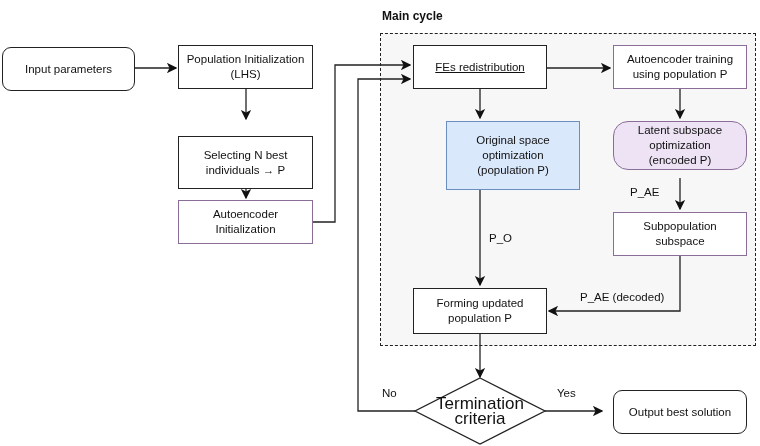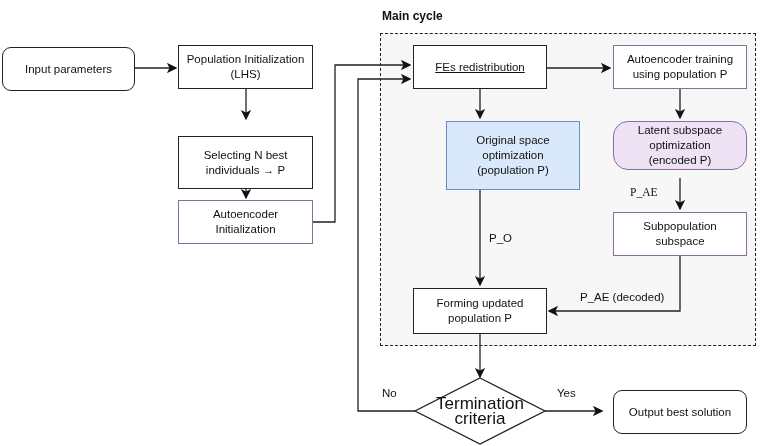--- a/index.html
+++ b/index.html
@@ -69,17 +69,17 @@
 (encoded P)</div>
 <div class="node purple-border" style="left:613px;top:212px;width:134px;height:44px;">Subpopulation
 subspace</div>
 <div class="node" style="left:413px;top:288px;width:134px;height:46px;">Forming updated
 population P</div>
 
 <div class="diamond-text">Termination
 criteria</div>
 <div class="node rounded" style="left:613px;top:390px;width:134px;height:44px;">Output best solution</div>
 
-<div class="label" style="left:630px;top:186px;font-family:Liberation Serif, serif;">P_AE</div>
+<div class="label" style="left:630px;top:186px;">P_AE</div>
 <div class="label" style="left:489px;top:232px;">P_O</div>
 <div class="label" style="left:580px;top:291px;">P_AE (decoded)</div>
 <div class="label" style="left:382px;top:387px;">No</div>
 <div class="label" style="left:557px;top:387px;">Yes</div>
 
 </body></html>

